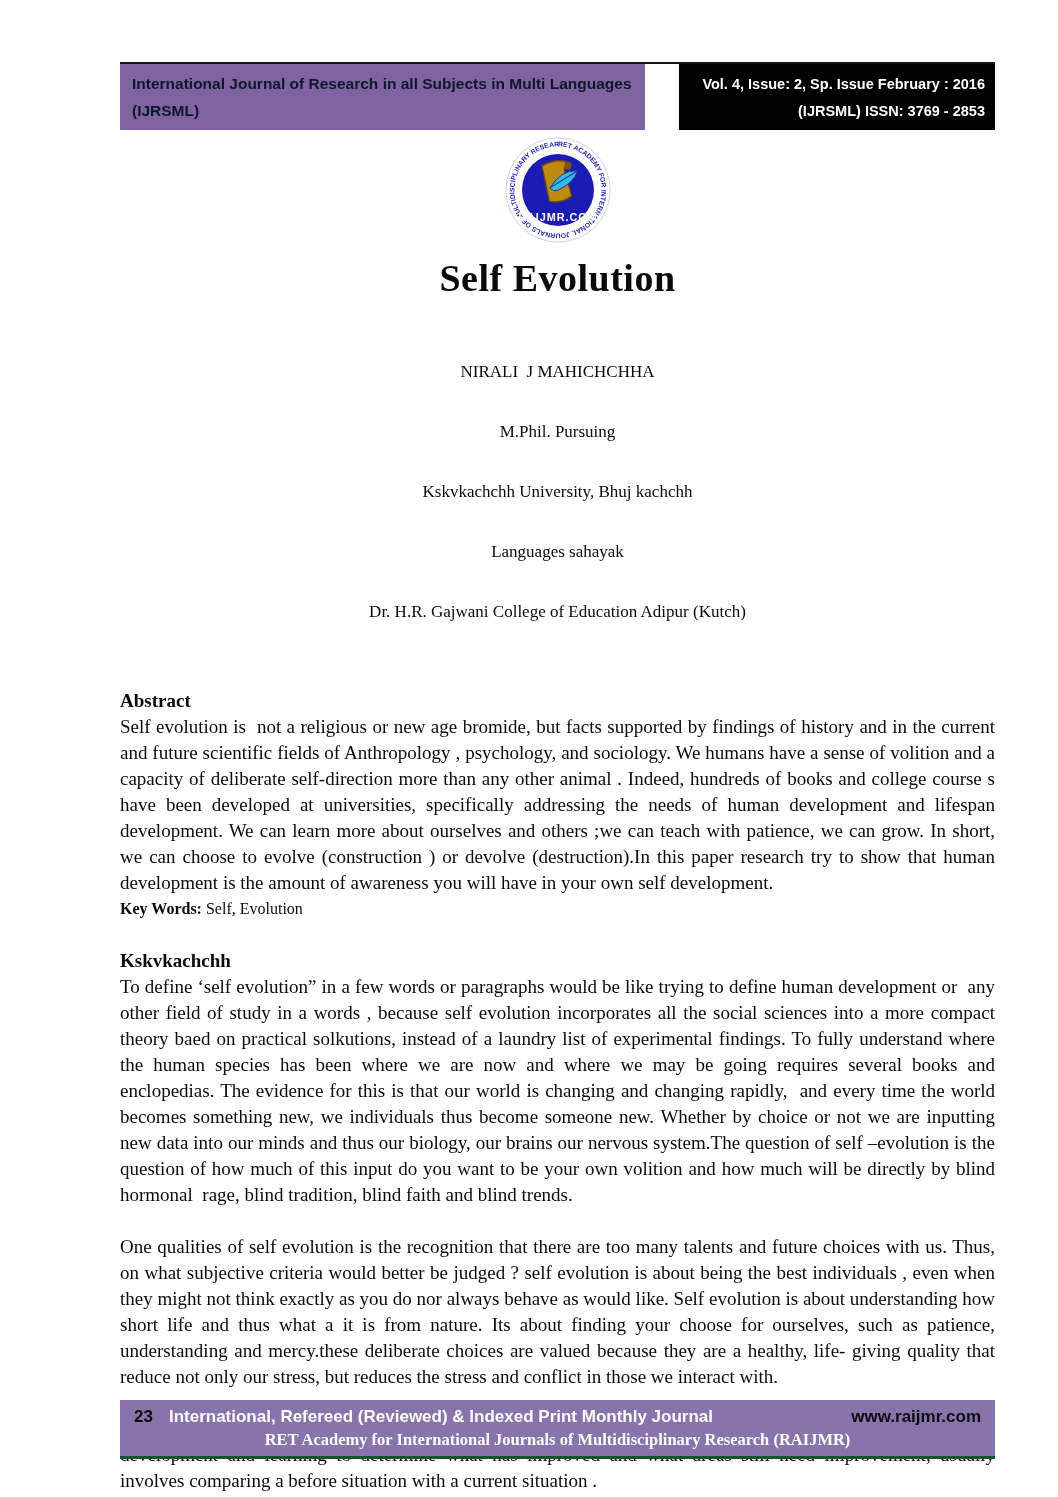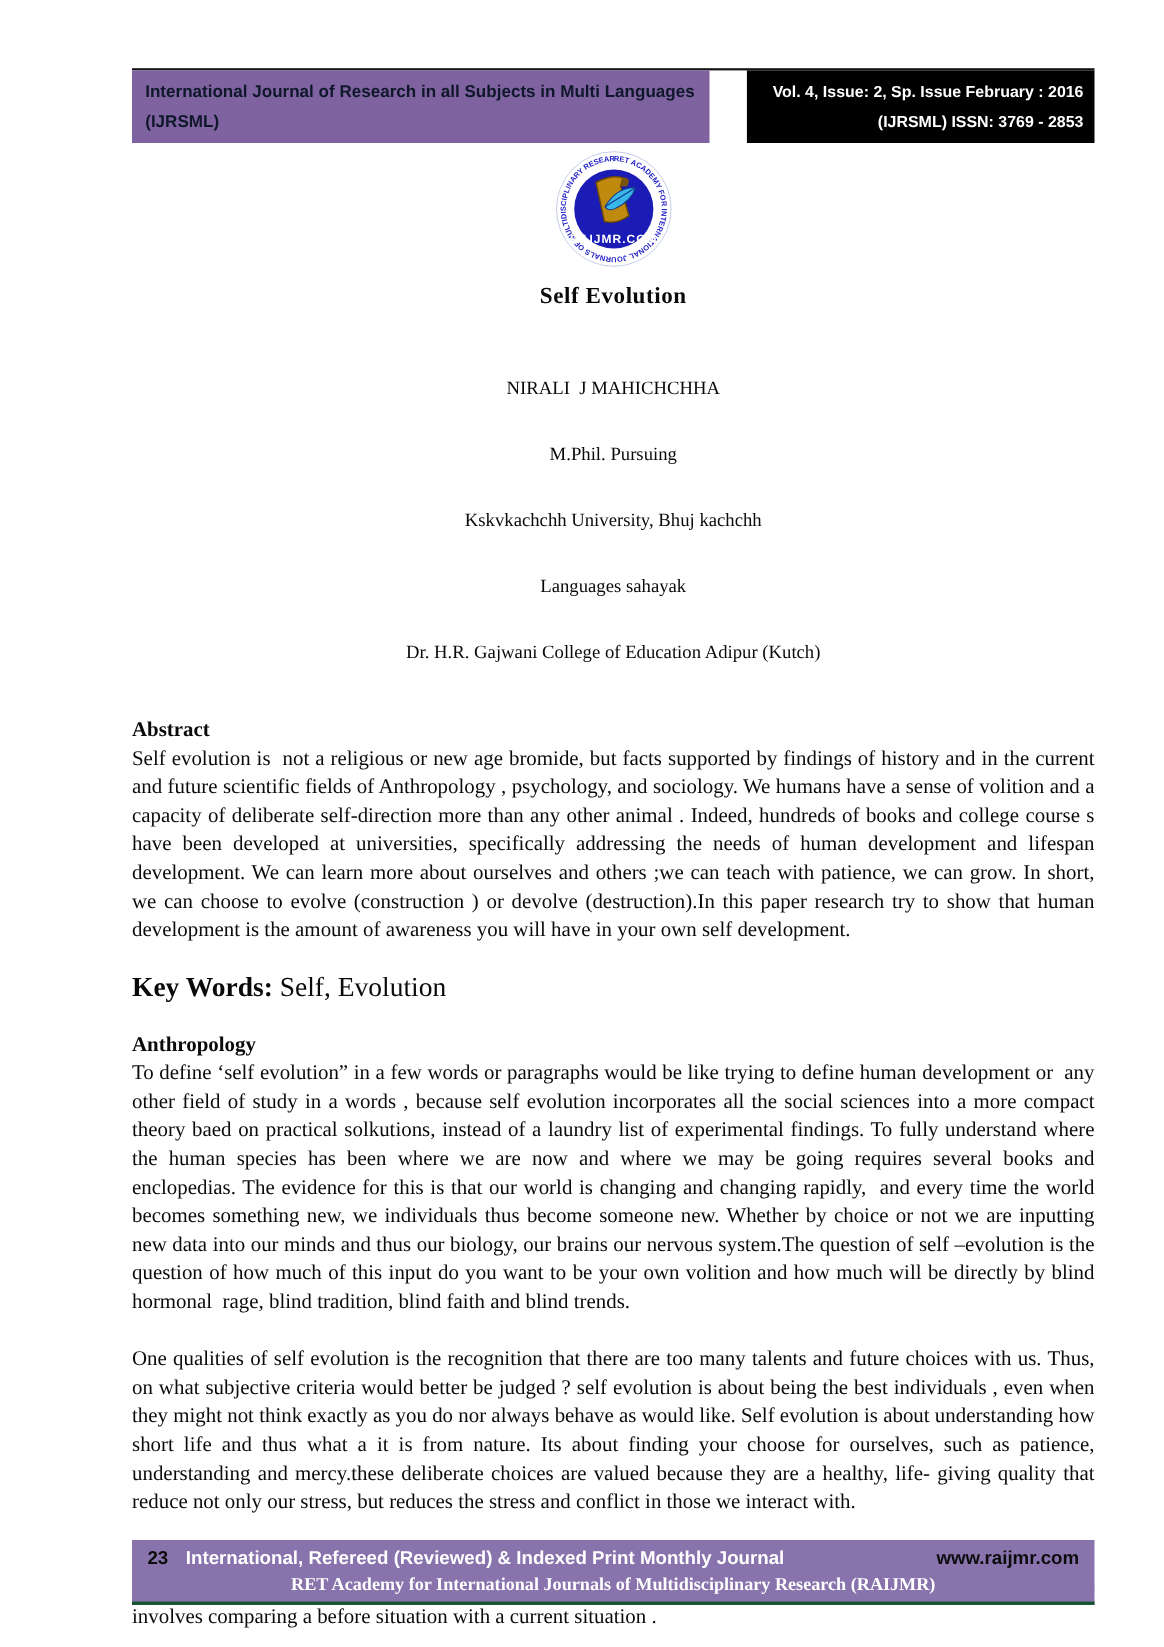--- a/index.html
+++ b/index.html
@@ -35,32 +35,32 @@
     display: flex; flex-direction: column; justify-content: space-around;
     padding: 6px 10px; text-align: right; margin-left: 34px;
   }
 
   
   .logo-wrap { margin-top: 6px; text-align: center; height: 110px; }
 
   
   .title {
     margin-top: 10px; text-align: center;
-    font-size: 21px; font-weight: bold; letter-spacing: 0.5px;
+    font-size: 38px; font-weight: bold; letter-spacing: 0.5px;
   }
   .authors { margin-top: 22px; text-align: center; font-size: 17px; line-height: 20px; white-space: pre-wrap; }
 
   
-  .section-abstract { margin-top: 8px; }
+  .section-abstract { margin-top: 26px; }
   .sec-head { font-weight: bold; font-size: 19px; line-height: 26px; }
   .body-text {
     font-size: 19px; line-height: 26px;
     text-align: justify; white-space: pre-wrap;
   }
-  .keywords { margin-top: 26px; font-size: 25px; line-height: 26px; white-space: pre-wrap; }
+  .keywords { font-size: 16px; line-height: 26px; white-space: pre-wrap; }
   .keywords .kw-label { font-weight: bold; }
   .section-intro { margin-top: 26px; }
   .para-gap { margin-top: 26px; }
 
   
   .footer {
     position: absolute; top: 1400px; left: 120px; width: 875px;
     background: #8873ac; padding: 7px 14px 6px 14px;
     border-bottom: 3px solid #14532d;
     font-family: "Liberation Sans", sans-serif;
@@ -121,21 +121,21 @@
   </div>
 
   <div class="section-abstract">
     <div class="sec-head">Abstract</div>
     <p class="body-text">Self evolution is  not a religious or new age bromide, but facts supported by findings of history and in the current and future scientific fields of Anthropology , psychology, and sociology. We humans have a sense of volition and a capacity of deliberate self-direction more than any other animal . Indeed, hundreds of books and college course s have been developed at universities, specifically addressing the needs of human development and lifespan development. We can learn more about ourselves and others ;we can teach with patience, we can grow. In short, we can choose to evolve (construction ) or devolve (destruction).In this paper research try to show that human development is the amount of awareness you will have in your own self development.</p>
   </div>
 
   <p class="keywords"><span class="kw-label">Key Words:</span><span> Self, Evolution</span></p>
 
   <div class="section-intro">
-    <div class="sec-head">Anthropology</div>
+    <div class="sec-head">Kskvkachchh</div>
     <p class="body-text">To define ‘self evolution” in a few words or paragraphs would be like trying to define human development or  any other field of study in a words , because self evolution incorporates all the social sciences into a more compact theory baed on practical solkutions, instead of a laundry list of experimental findings. To fully understand where the human species has been where we are now and where we may be going requires several books and enclopedias. The evidence for this is that our world is changing and changing rapidly,  and every time the world becomes something new, we individuals thus become someone new. Whether by choice or not we are inputting new data into our minds and thus our biology, our brains our nervous system.The question of self –evolution is the question of how much of this input do you want to be your own volition and how much will be directly by blind hormonal  rage, blind tradition, blind faith and blind trends.</p>
     <p class="body-text para-gap">One qualities of self evolution is the recognition that there are too many talents and future choices with us. Thus, on what subjective criteria would better be judged ? self evolution is about being the best individuals , even when they might not think exactly as you do nor always behave as would like. Self evolution is about understanding how short life and thus what a it is from nature. Its about finding your choose for ourselves, such as patience, understanding and mercy.these deliberate choices are valued because they are a healthy, life- giving quality that reduce not only our stress, but reduces the stress and conflict in those we interact with.</p>
     <p class="body-text para-gap">Self evolution means evolution of one self, development by inherent quality or power. Looking at your progress , development and learning to determine what has improved and what areas still need improvement, usually involves comparing a before situation with a current situation .</p>
   </div>
 
   <div class="footer">
     <div class="footer-line1">
       <span class="pageno">23</span>
       <span class="fjournal">International, Refereed (Reviewed) &amp; Indexed Print Monthly Journal</span>
       <span class="fsite">www.raijmr.com</span>

